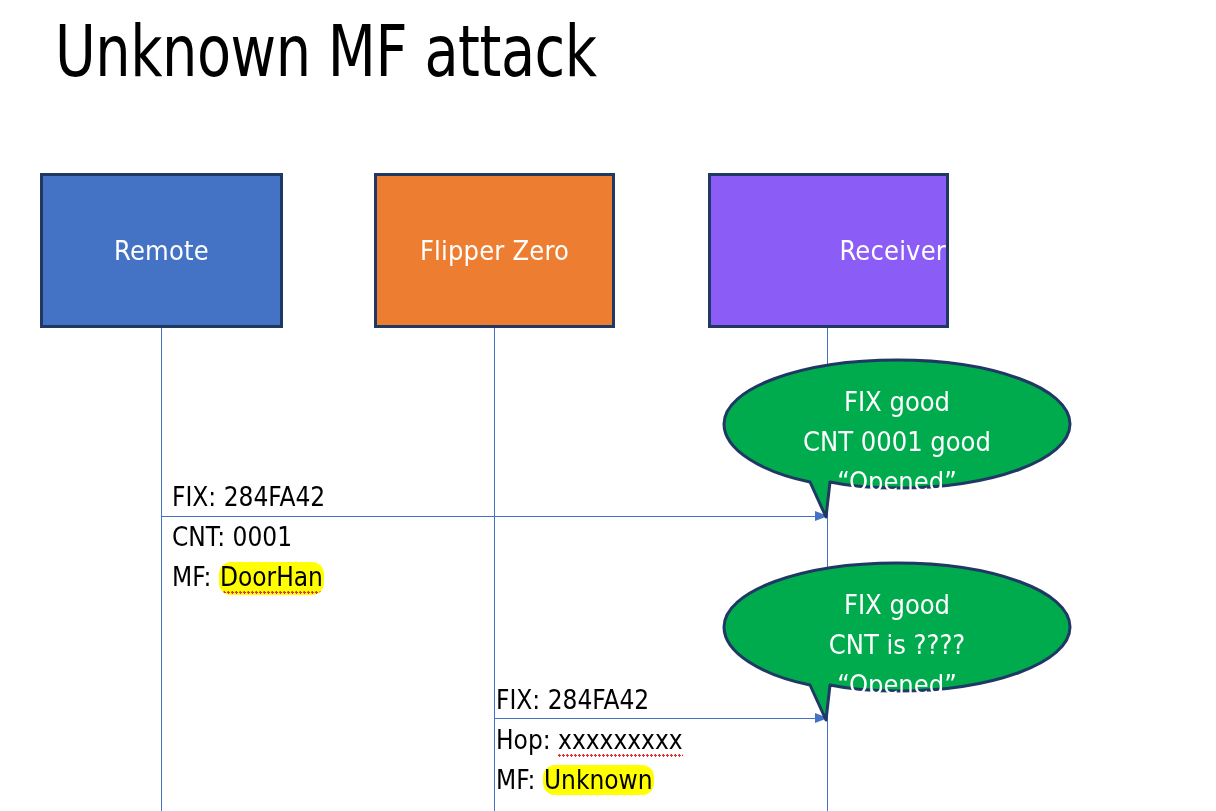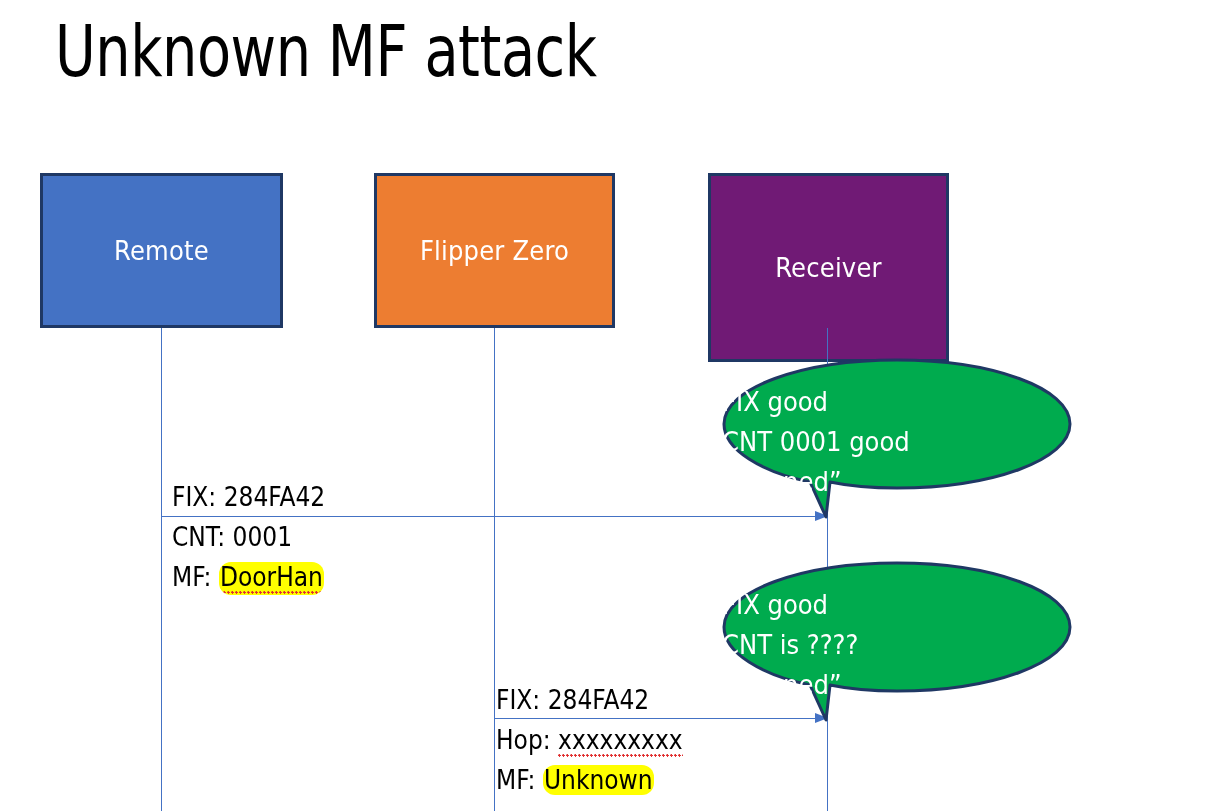--- a/index.html
+++ b/index.html
@@ -50,21 +50,21 @@
   .actor-label {
     color: #ffffff;
     font-size: 27px;
     font-weight: 400;
     font-family: "DejaVu Sans Condensed", "Liberation Sans Narrow", "Liberation Sans", sans-serif;
     letter-spacing: 0.2px;
     white-space: nowrap;
   }
   #box-remote  { left: 40px;  top: 173px; width: 243px; height: 155px; background: #4472C4; }
   #box-flipper { left: 374px; top: 173px; width: 241px; height: 155px; background: #ED7D31; align-items: center; }
-  #box-receiver{ left: 708px; top: 173px; width: 241px; height: 189px; background: #701a75; }
+  #box-receiver{ left: 708px; top: 173px; width: 241px; height: 155px; background: #8b5cf6; justify-content: flex-end; }
 
   
   .lifeline {
     position: absolute;
     width: 1px;
     background: #4472C4;
     top: 328px;
     height: 483px;
   }
   #lifeline-remote   { left: 161px; }
@@ -117,21 +117,21 @@
   #msg-block-1 { left: 172px; top: 477px; }
   #msg-block-2 { left: 496px; top: 680px; }
 
   
   .bubble-wrap { position: absolute; }
   .bubble-svg  { position: absolute; left: 0; top: 0; overflow: visible; }
   .bubble-text {
     position: absolute;
     left: 0;
     width: 100%;
-    text-align: left;
+    text-align: center;
     color: #ffffff;
     font-family: "DejaVu Sans Condensed", "Liberation Sans Narrow", "Liberation Sans", sans-serif;
     font-size: 27px;
     line-height: 40px;
     pointer-events: none;
   }
   .bubble-text .line { display: block; white-space: nowrap; }
 
   #bubble-1 { left: 722px; top: 358px; width: 350px; height: 163px; }
   #bubble-2 { left: 722px; top: 561px; width: 350px; height: 163px; }

